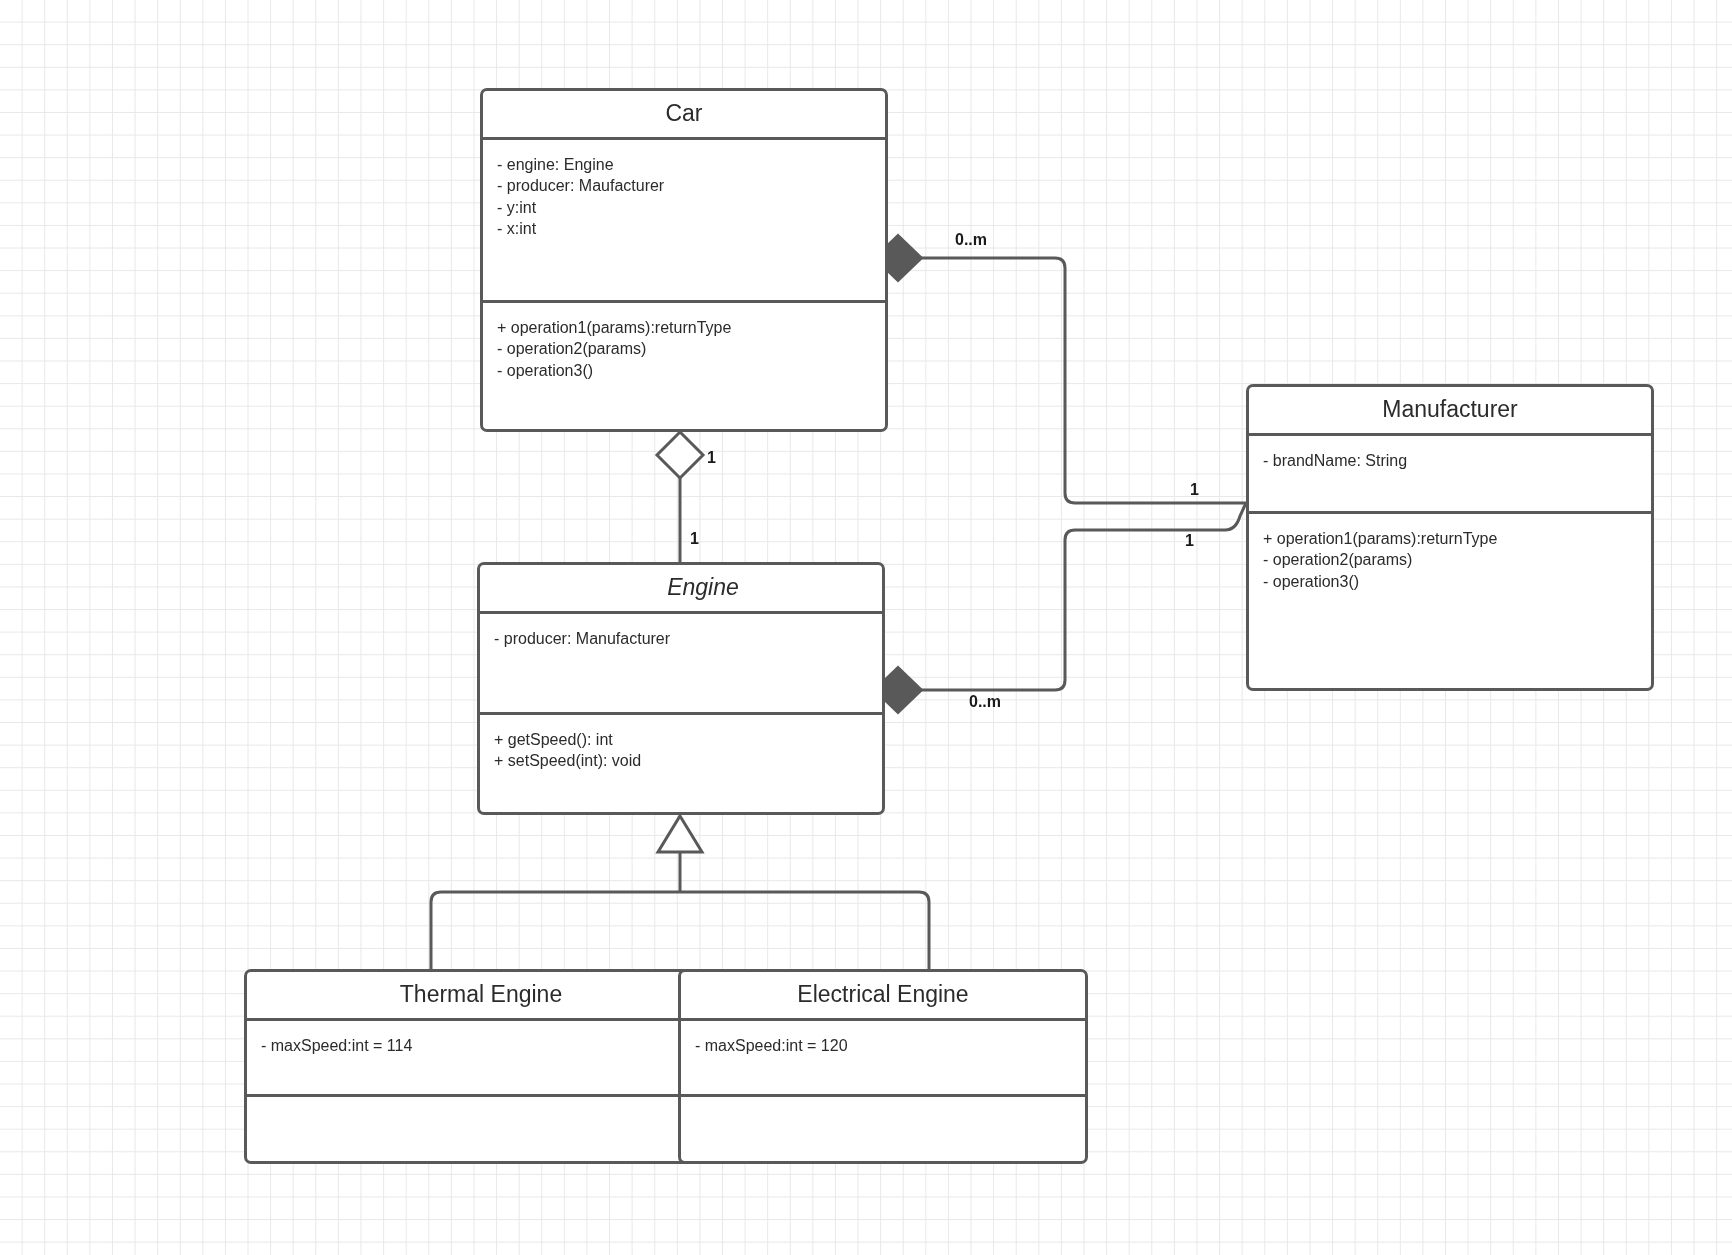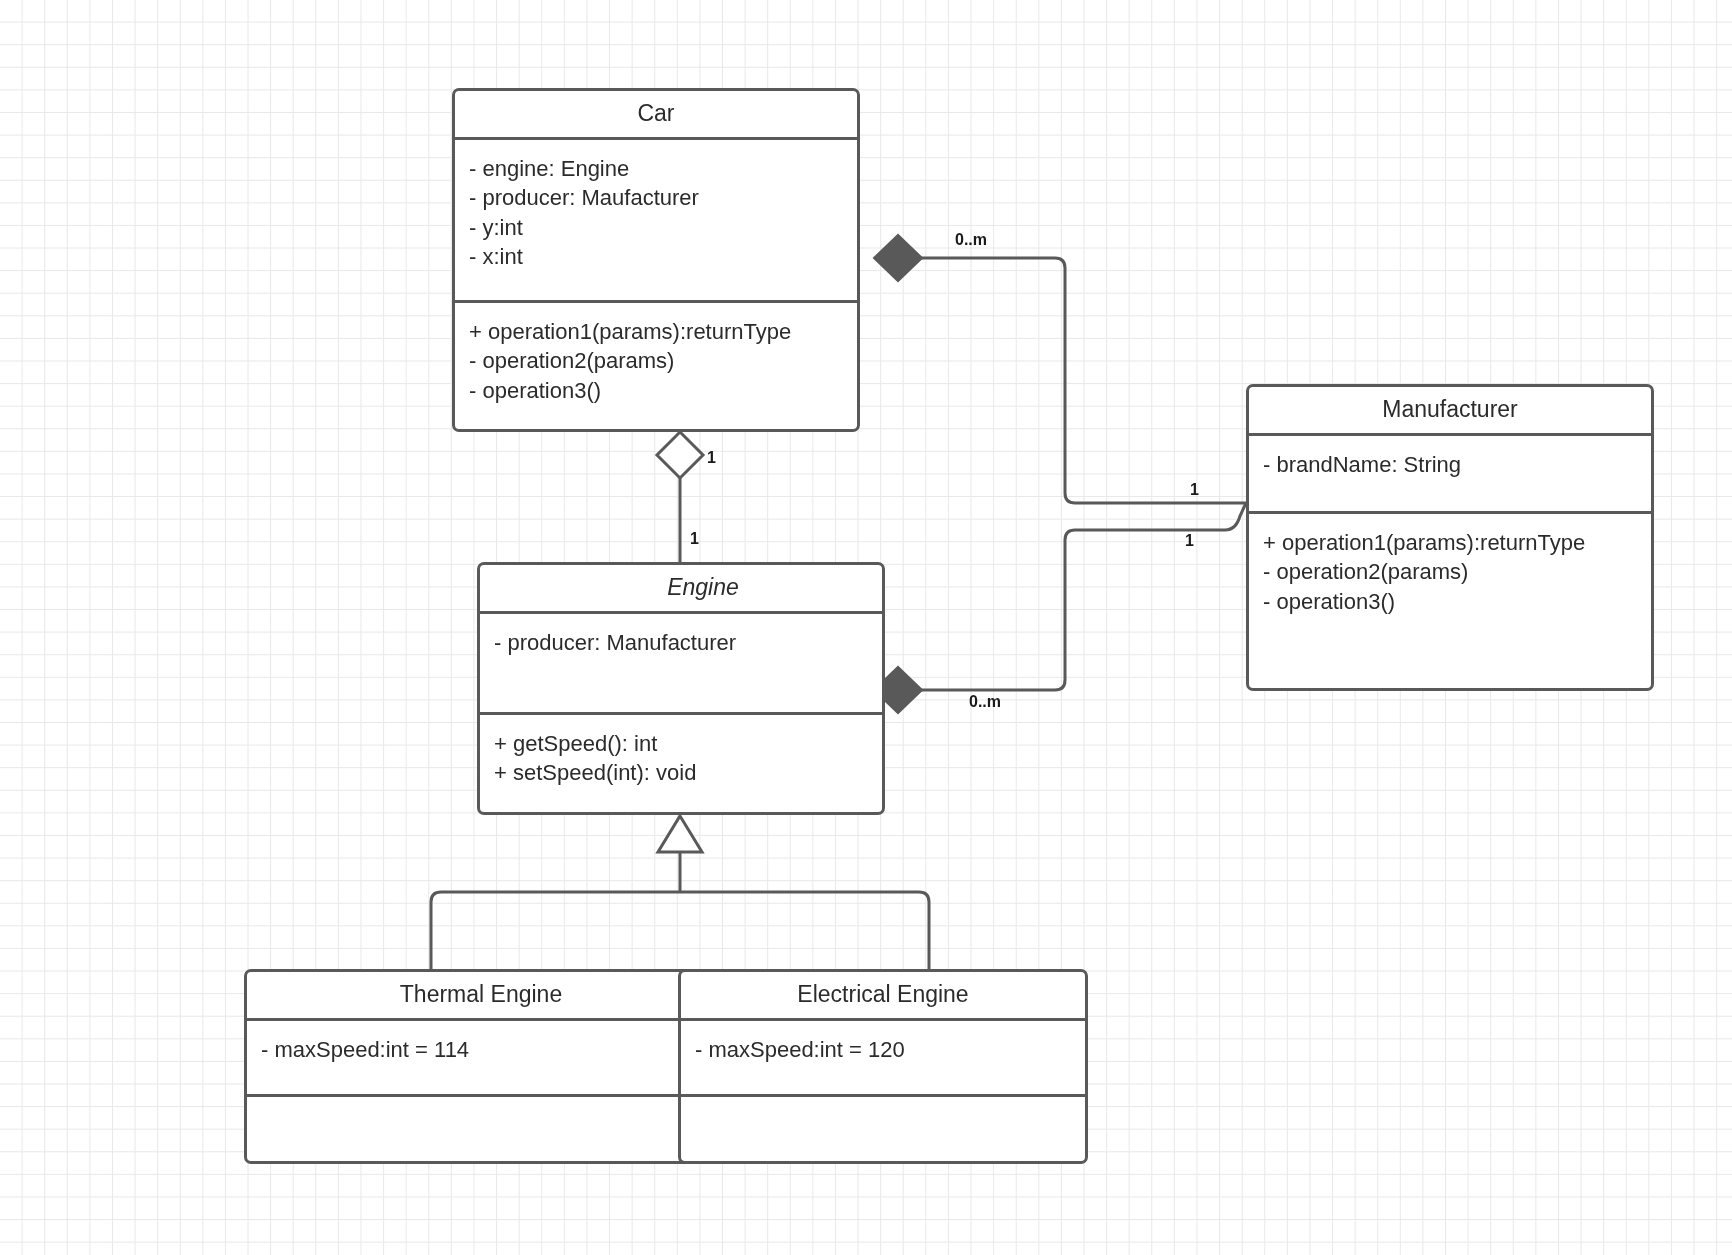--- a/index.html
+++ b/index.html
@@ -50,21 +50,21 @@
   }
   .cls-name.abstract { font-style: italic; }
   .cls-div {
     height: 3px;
     background: #595959;
     flex: 0 0 3px;
   }
   .cls-section {
     box-sizing: border-box;
     padding: 14px 14px 10px 14px;
-    font-size: 22px;
+    font-size: 16px;
     color: #2b2b2b;
     line-height: 1.33;
   }
   .cls-section .member { white-space: pre; }
   .mult {
     position: absolute;
     font-size: 16px;
     font-weight: bold;
     color: #1a1a1a;
     line-height: 1;
@@ -85,21 +85,21 @@
     <polygon points="898,690 922,667 946,690 922,713" fill="#595959" stroke="#595959" stroke-width="2" transform="translate(-24,0)"></polygon>
 
     <path d="M 680 458 L 680 562" fill="none" stroke="#595959" stroke-width="3"></path>
     <polygon points="680,432 703,455 680,478 657,455" fill="#ffffff" stroke="#595959" stroke-width="3"></polygon>
 
     <path d="M 680 840 L 680 892" fill="none" stroke="#595959" stroke-width="3"></path>
     <path d="M 431 969 L 431 902 Q 431 892 441 892 L 919 892 Q 929 892 929 902 L 929 969" fill="none" stroke="#595959" stroke-width="3"></path>
     <polygon points="680,816 702,852 658,852" fill="#ffffff" stroke="#595959" stroke-width="3"></polygon>
   </svg>
 
-  <div class="uml-class" style="left:452px; top:88px; width:408px; height:344px;">
+  <div class="uml-class" style="left:480px; top:88px; width:408px; height:344px;">
     <div class="cls-name" style="height:46px;">Car</div>
     <div class="cls-div"></div>
     <div class="cls-section" style="height:160px;">
       <div class="member">- engine: Engine</div>
       <div class="member">- producer: Maufacturer</div>
       <div class="member">- y:int</div>
       <div class="member">- x:int</div>
     </div>
     <div class="cls-div"></div>
     <div class="cls-section">

